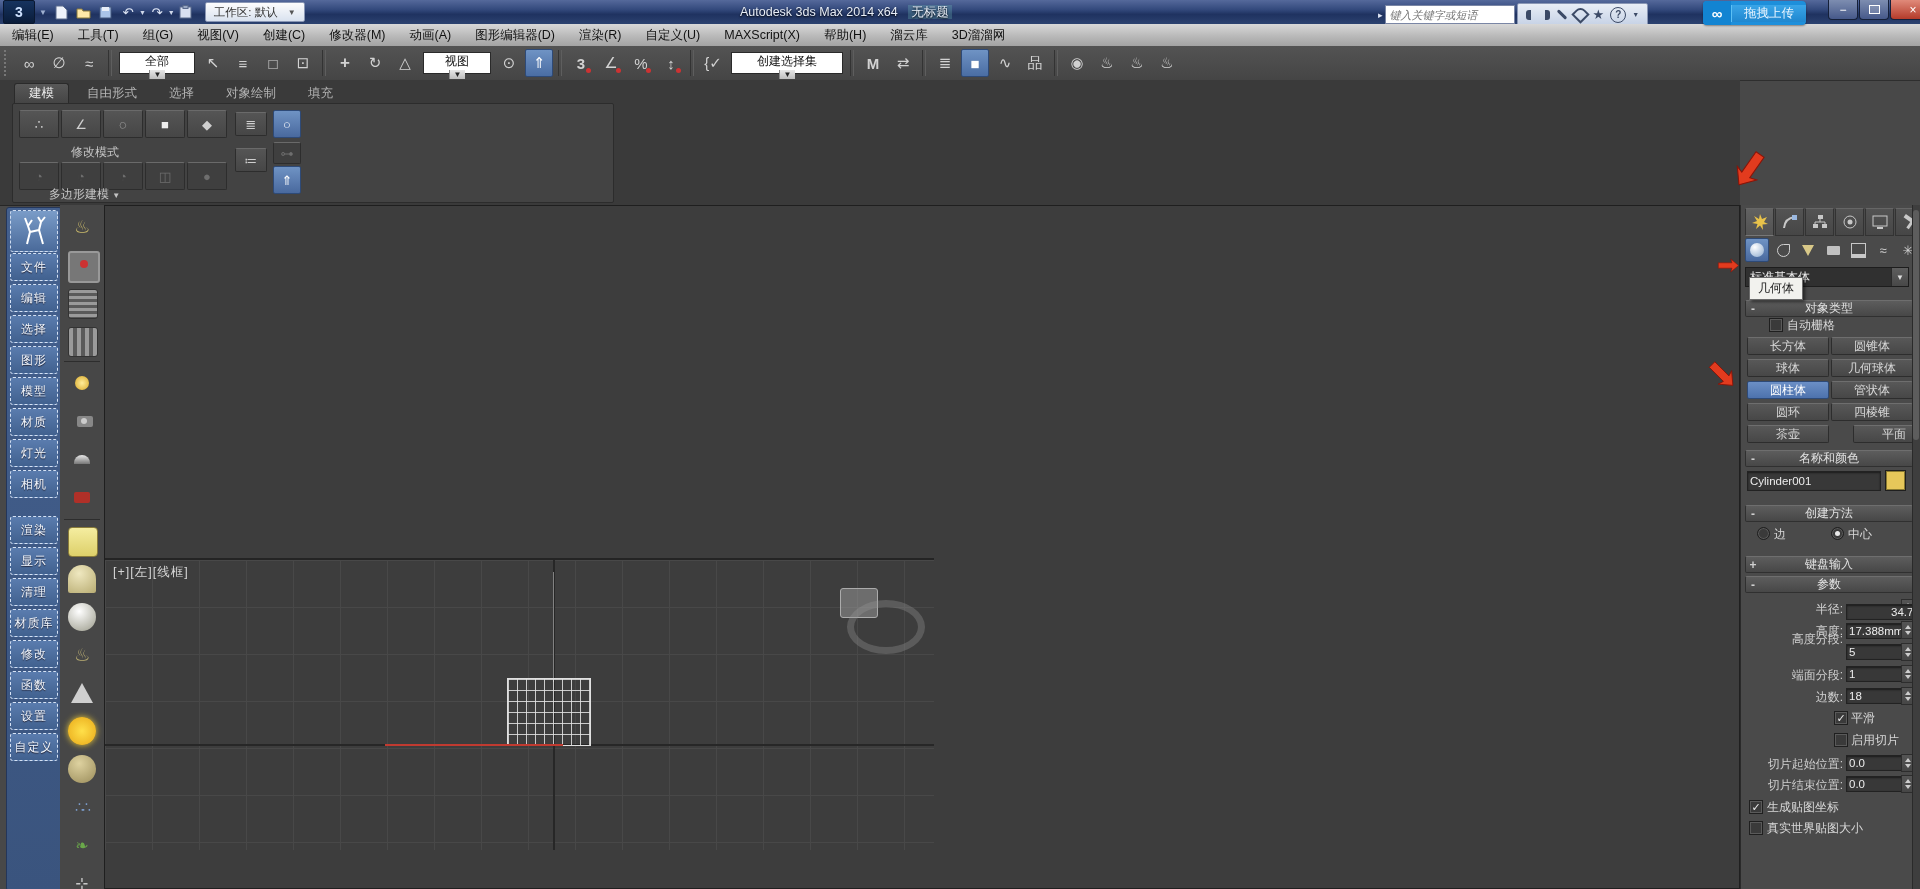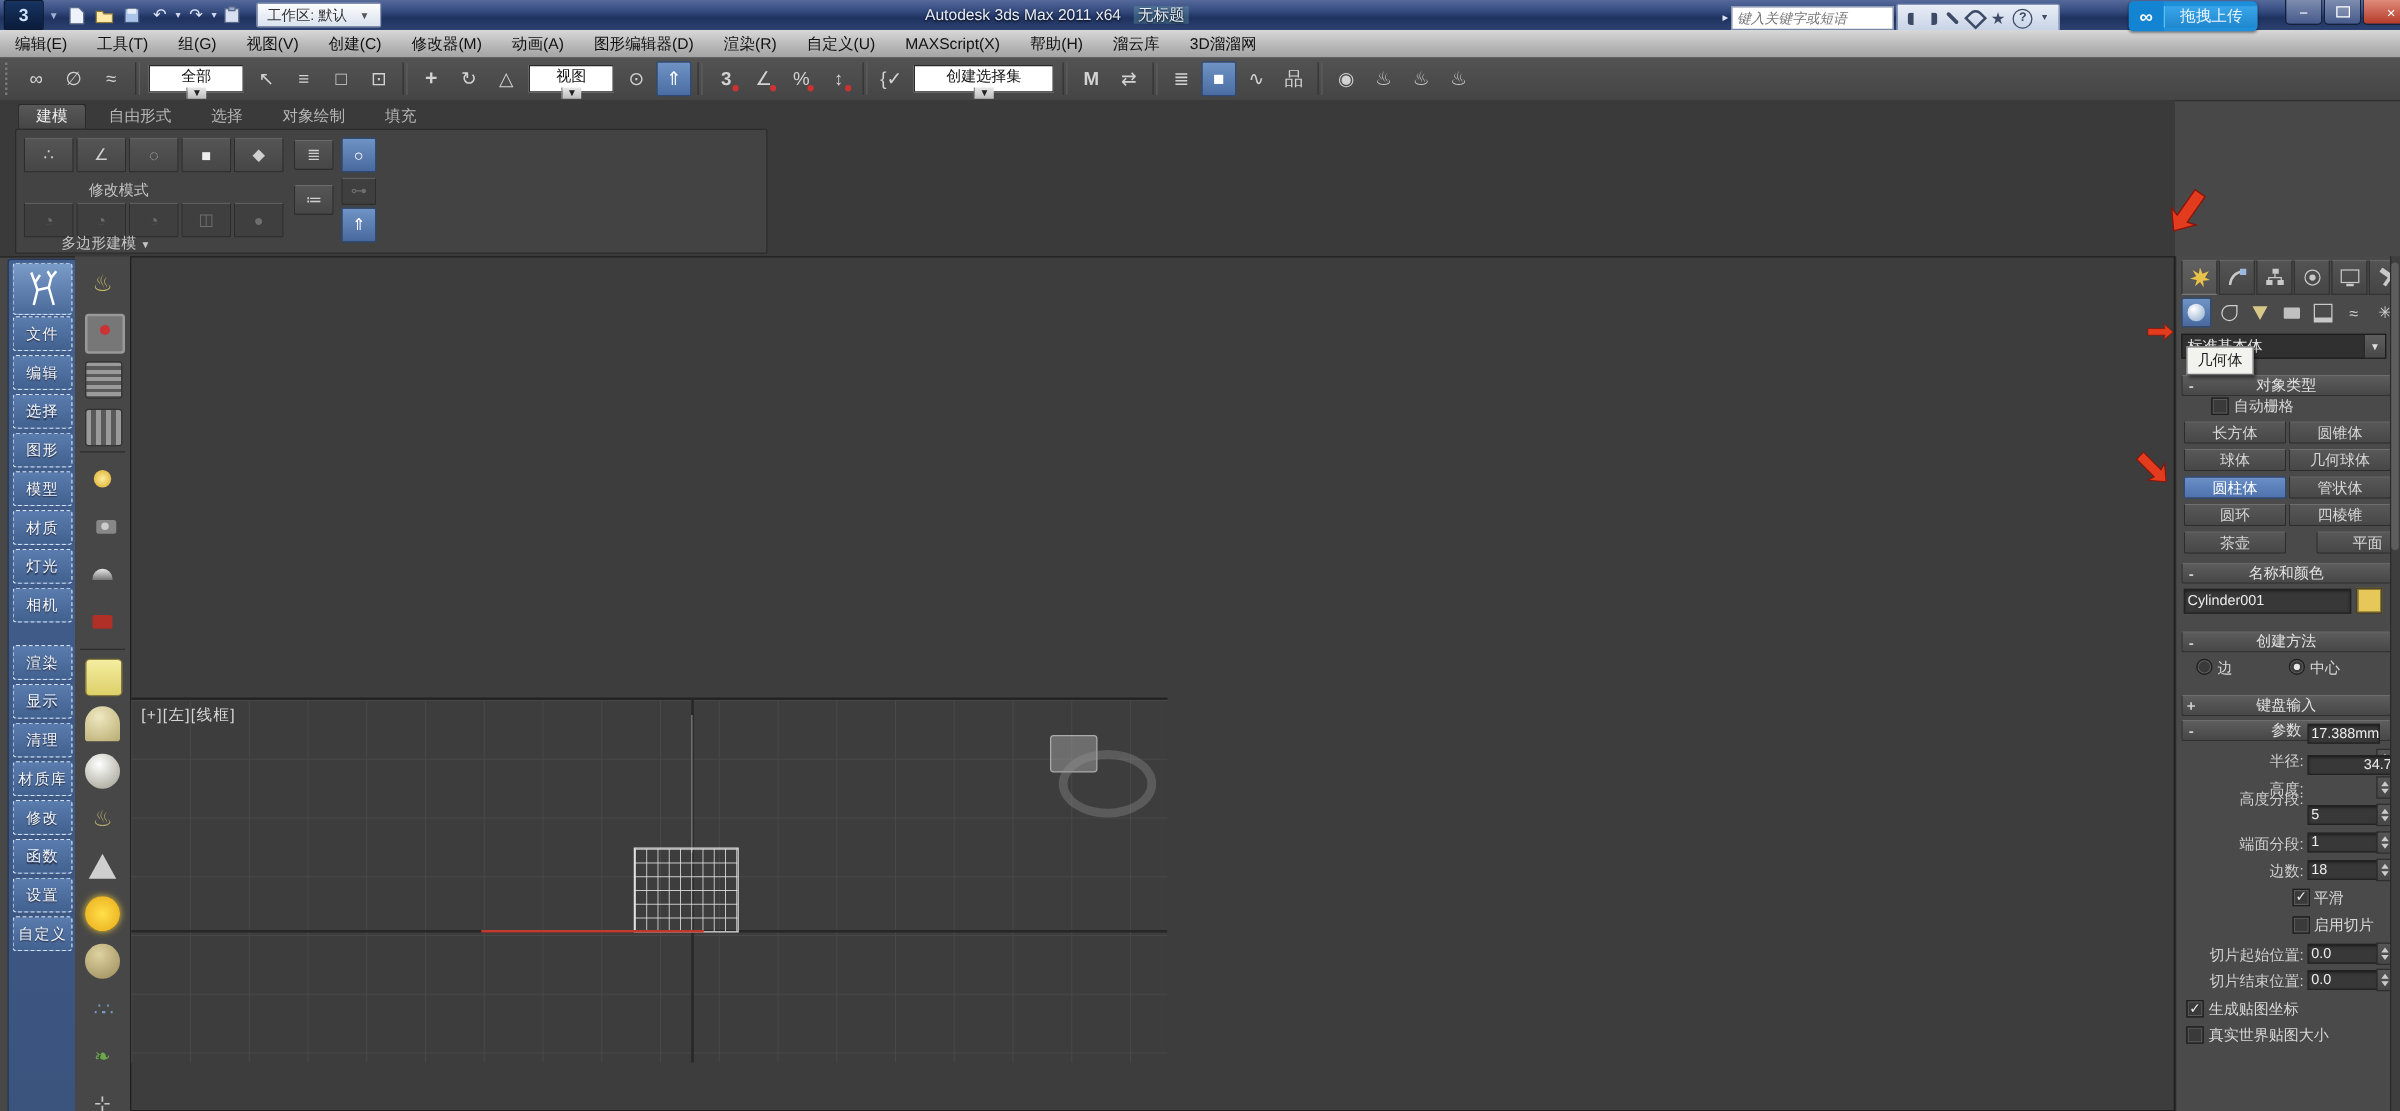--- a/index.html
+++ b/index.html
@@ -177,21 +177,21 @@
         <svg width="13" height="14" viewBox="0 0 13 14">
           <rect x="1" y="2" width="11" height="11" fill="#d8dff0" stroke="#5a6a8c"></rect>
           <rect x="4" y="0.5" width="5" height="3" fill="#9aa8c4" stroke="#5a6a8c"></rect>
         </svg>
       </div>
     <div class="wsbox" style="margin-left:8px;">
       <span>工作区: 默认</span>
       <span style="margin-left:10px;font-size:8px;color:#555;">▼</span>
     </div>
     <div class="abs apptitle" style="left:740px;top:4px;">
-      <span>Autodesk 3ds Max  2011 x64</span>&nbsp;&nbsp;&nbsp;<span style="background:rgba(120,200,190,.25);padding:0 3px;">无标题</span>
+      <span>Autodesk 3ds Max  2014 x64</span>&nbsp;&nbsp;&nbsp;<span style="background:rgba(120,200,190,.25);padding:0 3px;">无标题</span>
     </div>
 
     <div class="abs ico" style="left:1378px;top:3px;gap:2px;">
       <span style="color:#dfe6f5;font-size:9px;">▸</span>
       <input class="icinput" placeholder="键入关键字或短语" style="">
       <div class="icbar">
         <span class="ico" style="width:14px;height:10px;border-left:5px solid #3c4a66;border-right:5px solid #3c4a66;border-radius:3px;"></span>
         <span style="display:inline-block;width:12px;height:3px;background:#3c4a66;transform:rotate(45deg);border-radius:2px;"></span>
         <span style="display:inline-block;width:9px;height:9px;border:2px solid #3c4a66;border-radius:50% 0 0 0;transform:rotate(45deg);"></span>
         <span style="font-size:13px;">★</span>
@@ -495,21 +495,21 @@
       <span class="tog">+</span>
         <span class="ttl">键盘输入</span>
     </div>
 
     <div class="rollout" style="top:371px;">
       <span class="tog">-</span>
         <span class="ttl">参数</span>
     </div>
 
     <div class="plabel" style="left:22px;top:396px;">半径:</div>
-    <div class="pfield" style="left:105px;top:374px;">17.388mm</div>
+    <div class="pfield" style="left:105px;top:418px;">17.388mm</div>
     <div class="spin" style="left:160px;top:394px;"></div>
 
     <div class="plabel" style="left:22px;top:418px;">高度:</div>
     <div class="pfield" style="left:105px;top:399px;padding-left:44px;">34.759mm</div>
     <div class="spin" style="left:160px;top:416px;"></div>
 
     <div class="plabel" style="left:22px;top:426px;">高度分段:</div>
     <div class="pfield" style="left:105px;top:439px;">5</div>
     <div class="spin" style="left:160px;top:438px;"></div>
 

